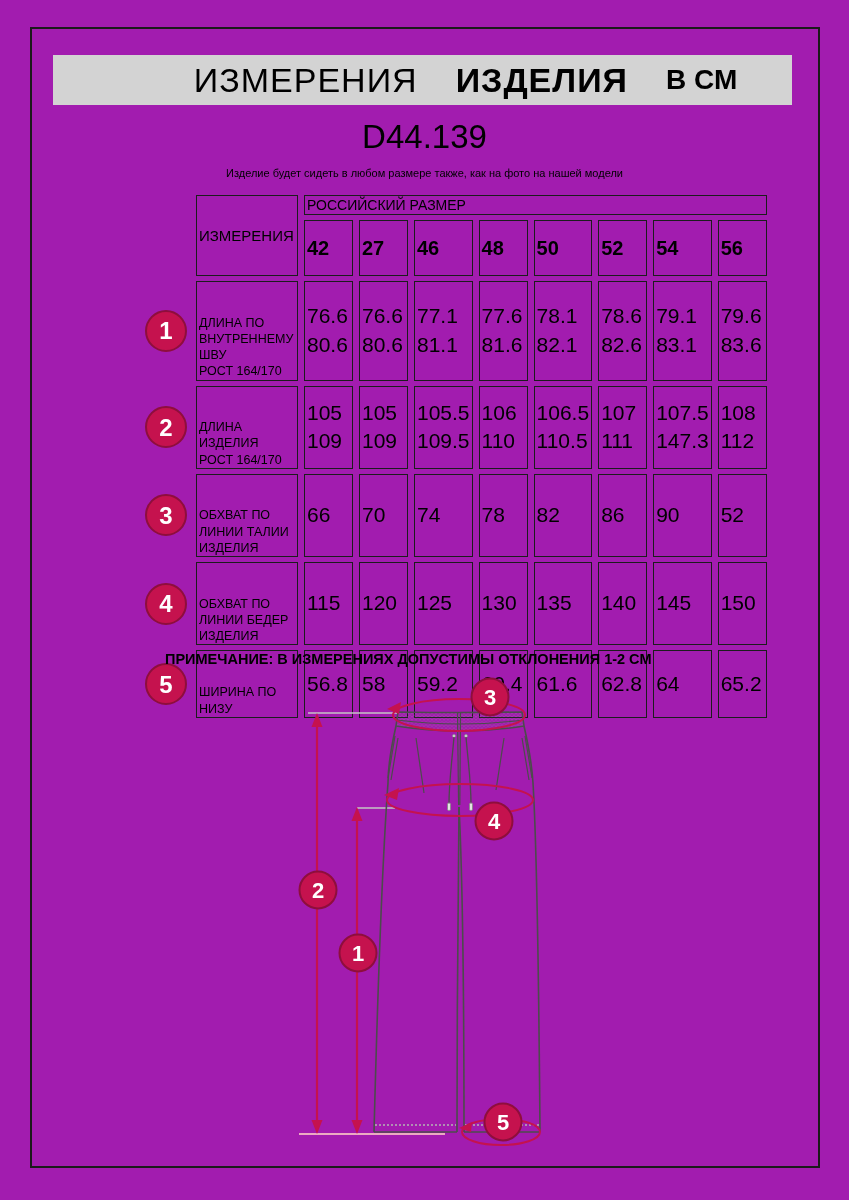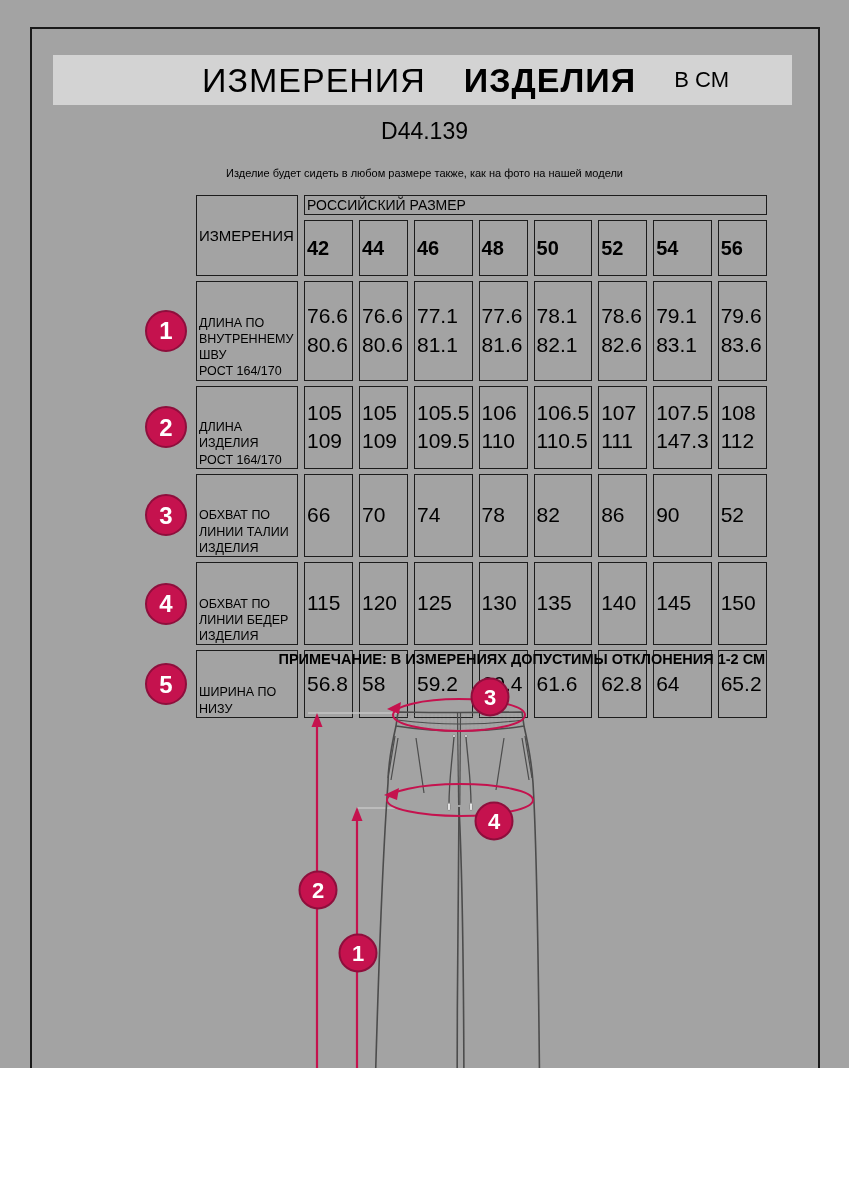--- a/index.html
+++ b/index.html
@@ -1,39 +1,39 @@
 <!DOCTYPE html>
 <html><head>
 <meta charset="utf-8">
 <style>
   html,body{margin:0;padding:0;background:#fff;}
-  .page{position:relative;width:849px;height:1068px;background:#a3a3a3;overflow:hidden;
+  .page{position:relative;width:849px;height:1200px;background:#a21caf;overflow:hidden;
         font-family:"Liberation Sans",sans-serif;color:#000;}
   .frame{position:absolute;left:30px;top:27px;width:786px;height:1137px;border:2.5px solid #1a1a1a;}
   .titlebar{position:absolute;left:53px;top:55px;width:739px;height:50px;background:#D3D3D3;
             display:flex;align-items:baseline;justify-content:center;gap:38px;padding-left:86px;box-sizing:border-box;}
   .titlebar .t1{font-size:34px;font-weight:400;letter-spacing:1px;align-self:center;}
   .titlebar .t2{font-size:34px;font-weight:700;letter-spacing:1px;align-self:center;}
-  .titlebar .t3{font-size:22px;font-weight:400;align-self:center;}
-  .code{position:absolute;left:0;right:0;top:118px;text-align:center;font-size:23px;}
+  .titlebar .t3{font-size:28px;font-weight:700;align-self:center;}
+  .code{position:absolute;left:0;right:0;top:118px;text-align:center;font-size:33px;}
   .subtitle{position:absolute;left:0;right:0;top:167px;text-align:center;font-size:11px;}
   .table-wrap{position:absolute;left:190px;top:190px;}
   table.size-table{border-collapse:separate;border-spacing:6px 5px;}
   table.size-table td{border:1.6px solid #1c1c1c;text-align:left;vertical-align:middle;padding:0 2px;}
   td.corner{width:96px;font-size:15px;}
   td.group{height:18px;font-size:14px;}
   tr.sizes td{height:54px;font-size:20px;font-weight:700;margin-top:44px;}
   td.label{position:relative;width:96px;font-size:12.5px;line-height:1.3;white-space:pre-line;}
   td.val{width:43px;font-size:21px;line-height:1.35;white-space:pre-line;}
   tr.r1 td{height:66px;} tr.r2 td{height:62px;} tr.r3 td{height:62px;}
   tr.r4 td{height:62px;} tr.r5 td{height:66px;}
   .tbadge{position:absolute;left:-52px;top:50%;transform:translateY(-50%);
           width:38px;height:38px;border-radius:50%;background:#C5124E;border:2px solid #8E0E3C;
           color:#fff;font-weight:700;font-size:24px;display:flex;align-items:center;justify-content:center;box-sizing:content-box;}
-  .note{position:absolute;left:165px;top:651px;width:600px;text-align:right;font-weight:700;font-size:14.5px;}
+  .note{position:absolute;left:165px;top:651px;width:600px;text-align:left;font-weight:700;font-size:14.5px;}
   .diagram{position:absolute;left:285px;top:676px;width:300px;height:486px;}
   .diagram svg{display:block;}
   svg text.badge-num{font-family:"Liberation Sans",sans-serif;font-size:22px;font-weight:700;fill:#ffffff;text-anchor:middle;}
 </style>
 </head>
 <body>
 
 <div class="page">
   <div class="frame"></div>
 
@@ -48,21 +48,21 @@
 
   <div class="table-wrap">
     <table class="size-table">
       <tbody>
           <tr>
         <td class="corner" rowspan="2">ИЗМЕРЕНИЯ</td>
         <td class="group" colspan="8">РОССИЙСКИЙ РАЗМЕР</td>
       </tr>
       <tr class="sizes">
         <td>42</td>
-        <td>44</td>
+        <td>27</td>
         <td>46</td>
         <td>48</td>
         <td>50</td>
         <td>52</td>
         <td>54</td>
         <td>56</td>
       </tr>
 
       <tr class="r1">
         <td class="label">

